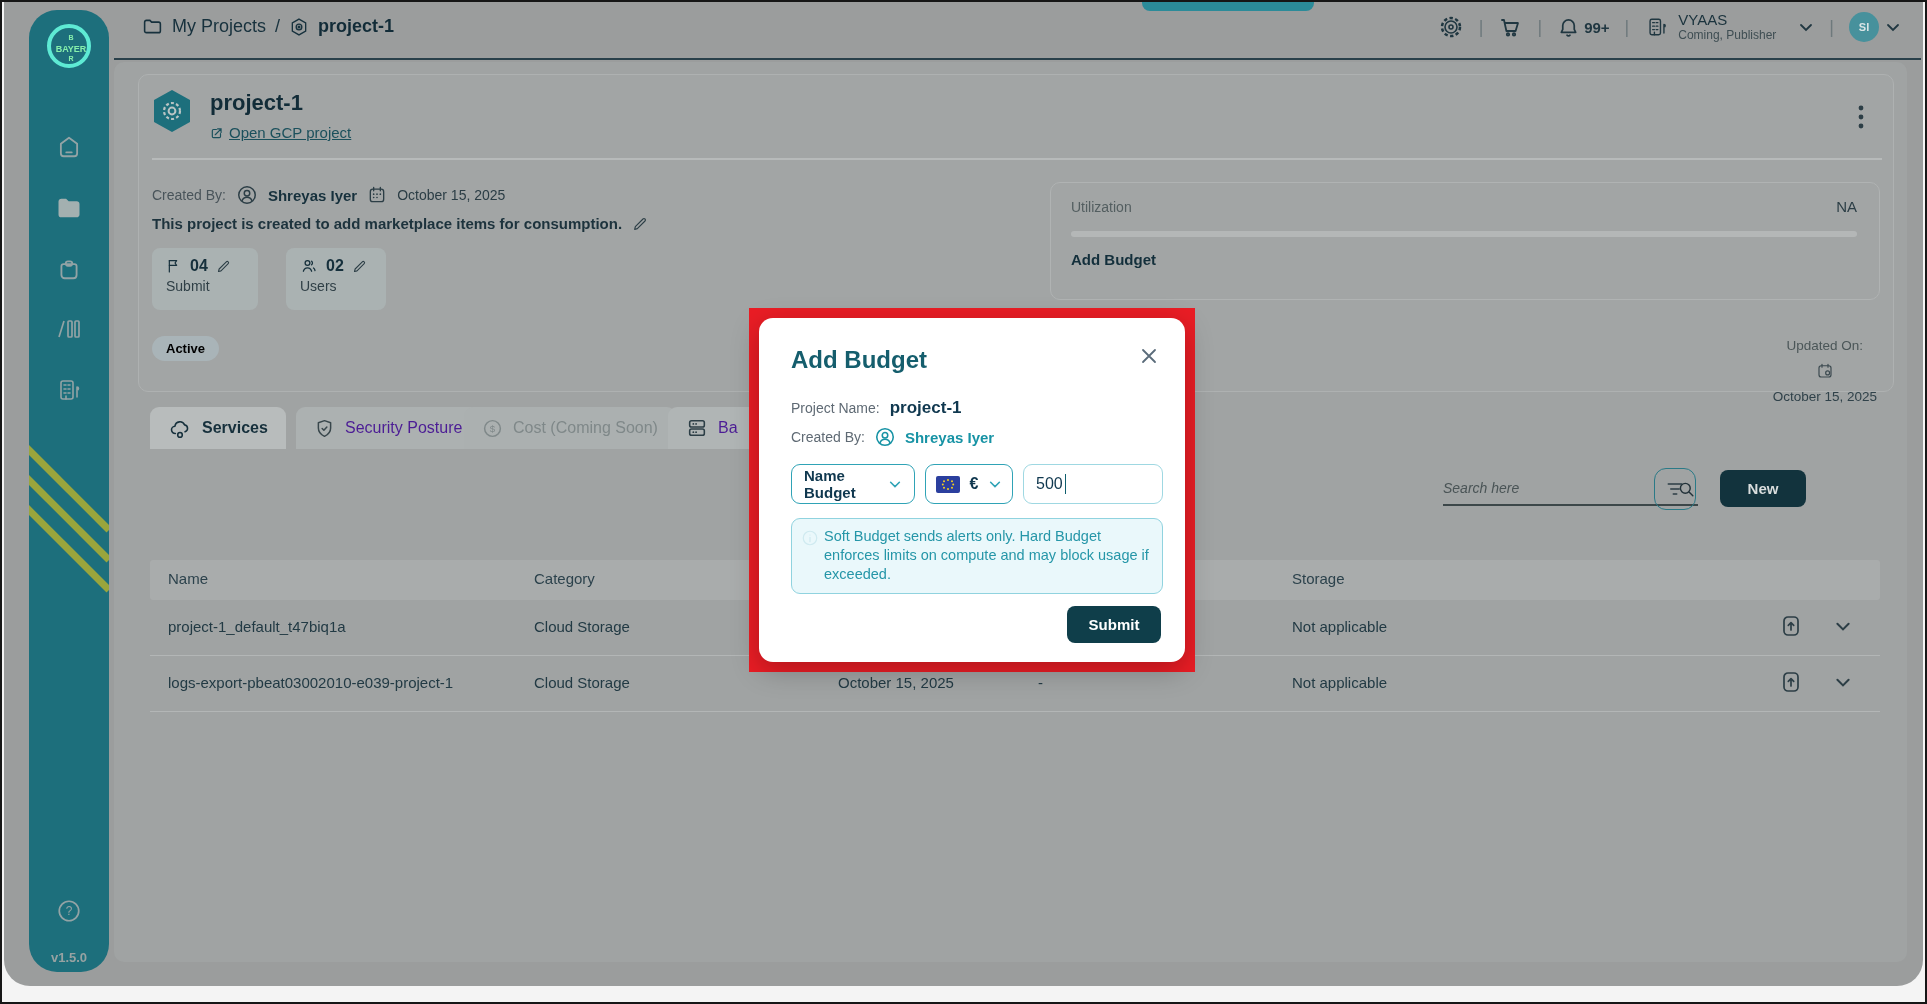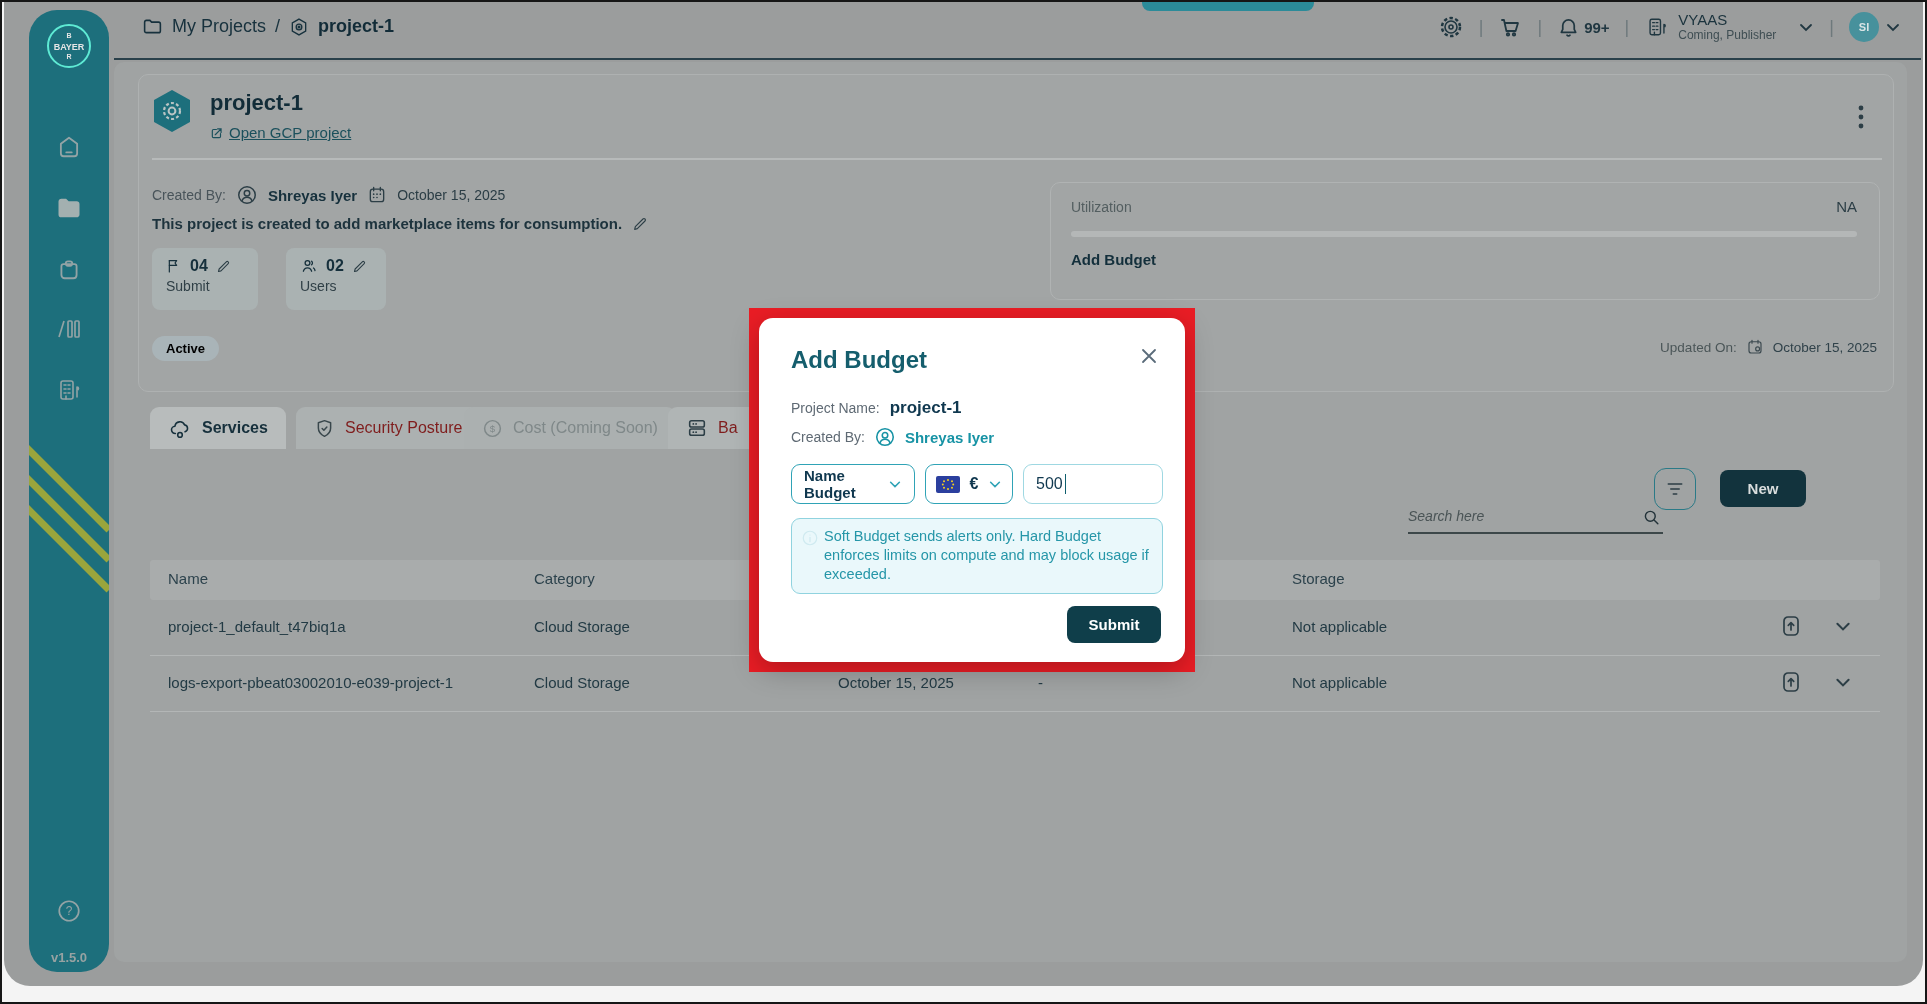--- a/index.html
+++ b/index.html
@@ -7,21 +7,21 @@
   body { font-family:"Liberation Sans", sans-serif; }
   .stage { position:relative; width:1927px; height:1004px; background:#f4f4f4; border:2px solid #161616; overflow:hidden; }
   .abs { position:absolute; }
   
   .appbg { left:2px; top:0; right:2px; bottom:16px; background:#9b9d9d; border-radius:0 0 26px 26px; }
   .topnotch { left:1140px; top:0; width:172px; height:9px; background:#2b8b99; border-radius:0 0 8px 8px; }
 
   
   .sidebar { left:27px; top:8px; width:80px; height:962px; background:#1d6f7c; border-radius:28px; overflow:hidden; }
   .side-icon { position:absolute; left:50%; transform:translateX(-50%); color:#93a3a5; }
-  .logo-circle { position:absolute; left:50%; top:14px; transform:translateX(-50%); width:44px; height:44px; border:2px solid #5eead4; border-radius:50%; color:#e5e5e5;text-align:center; }
+  .logo-circle { position:absolute; left:50%; top:14px; transform:translateX(-50%); width:44px; height:44px; border:4px solid #5eead4; border-radius:50%; color:#86efac;text-align:center; }
   .version { position:absolute; left:0; right:0; top:940px; text-align:center; color:#97a2a2; font-weight:bold; font-size:13px; }
   .chevdecor { position:absolute; left:0; top:420px; }
 
   
   .header { left:112px; top:2px; right:4px; height:56px; border-bottom:2px solid #29404a; }
   .crumb { position:absolute; left:28px; top:12px; display:flex; align-items:center; gap:9px; color:#17313d; font-size:18px; }
   .crumb b { font-weight:bold; color:#122c38; }
   .hright { position:absolute; right:20px; top:8px; display:flex; align-items:center; gap:15px; color:#203741; }
   .hsep { color:#6e797c; font-size:18px; }
   .bellwrap { display:flex; align-items:center; gap:4px; font-size:15px; font-weight:bold; color:#203741; }
@@ -44,31 +44,31 @@
   .pdesc { left:150px; top:213px; font-size:15px; font-weight:bold; color:#1d333d; display:flex; gap:10px; align-items:center; }
   .chip { top:246px; height:62px; background:#aab2b2; border-radius:8px; padding:9px 14px; }
   .chip .v { display:flex; align-items:center; gap:8px; font-size:16px; font-weight:bold; color:#16303c; }
   .chip .l { font-size:14px; color:#2f3f46; margin-top:3px; }
   .badge { left:150px; top:334px; padding:5px 14px; background:#a9b4b8; border-radius:13px; font-size:13px; font-weight:bold; color:#000000; }
   .ucard { left:1048px; top:180px; width:830px; height:118px; border:1px solid #b0b3b3; border-radius:10px; background:#a2a5a5; }
   .ulabel { left:20px; top:16px; font-size:14px; color:#535e60; position:absolute; }
   .uval { right:22px; top:15px; font-size:15px; color:#2c3e46; position:absolute; }
   .utrack { left:20px; right:22px; top:48px; height:6px; border-radius:3px; background:#b4b7b7; position:absolute; }
   .uaction { left:20px; top:68px; font-size:15px; font-weight:bold; color:#132f3b; position:absolute; cursor:pointer; }
-  .updrow { right:48px; top:336px; position:absolute; display:flex; align-items:center; gap:9px; font-size:13.5px; color:#4b5658; }
+  .updrow { right:48px; top:336px; position:absolute; display:flex; align-items:center; gap:9px; font-size:13.5px; color:#4b5658;flex-direction:column; }
   .updrow .dt { color:#30424a; }
 
   
   .tab { top:405px; height:42px; border-radius:9px 9px 0 0; display:flex; align-items:center; gap:10px; padding:0 18px; font-size:16px; }
   .tab.active { background:#b8bcbc; color:#16303c; font-weight:bold; }
-  .tab.normal { background:#acb1b1; color:#7f1d1d; }
+  .tab.normal { background:#acb1b1; color:#4c1d95; }
   .tab.disabled { background:#abb0b0; color:#7f8889; }
 
   
-  .search { left:1406px; top:470px; width:255px; height:34px; border-bottom:2px solid #3c4749;margin-top:28px; }
+  .search { left:1441px; top:470px; width:255px; height:34px; border-bottom:2px solid #3c4749; }
   .search input { width:225px; background:transparent; border:0; outline:none; font-style:italic; font-size:14px; color:#3c4749; padding-top:8px; font-family:"Liberation Sans", sans-serif; }
   .search input::placeholder { color:#4a5456; }
   .search .mag { position:absolute; right:2px; top:8px; color:#223239; }
   .filterbtn { left:1652px; top:466px; width:42px; height:42px; border:1.5px solid #2a7a87; border-radius:12px; display:flex; align-items:center; justify-content:center; color:#2c3e46; cursor:pointer; }
   .newbtn { left:1718px; top:468px; width:86px; height:37px; background:#12333d; border-radius:8px; color:#d9dddd; font-size:15px; font-weight:bold; display:flex; align-items:center; justify-content:center; cursor:pointer; }
 
   
   .thead { left:148px; top:558px; width:1730px; height:40px; background:#a9acac; border-radius:3px; }
   .th { position:absolute; top:10px; font-size:15px; color:#2c424c; }
   .trow { left:148px; width:1730px; height:56px; border-bottom:1px solid #b3b6b6; }

